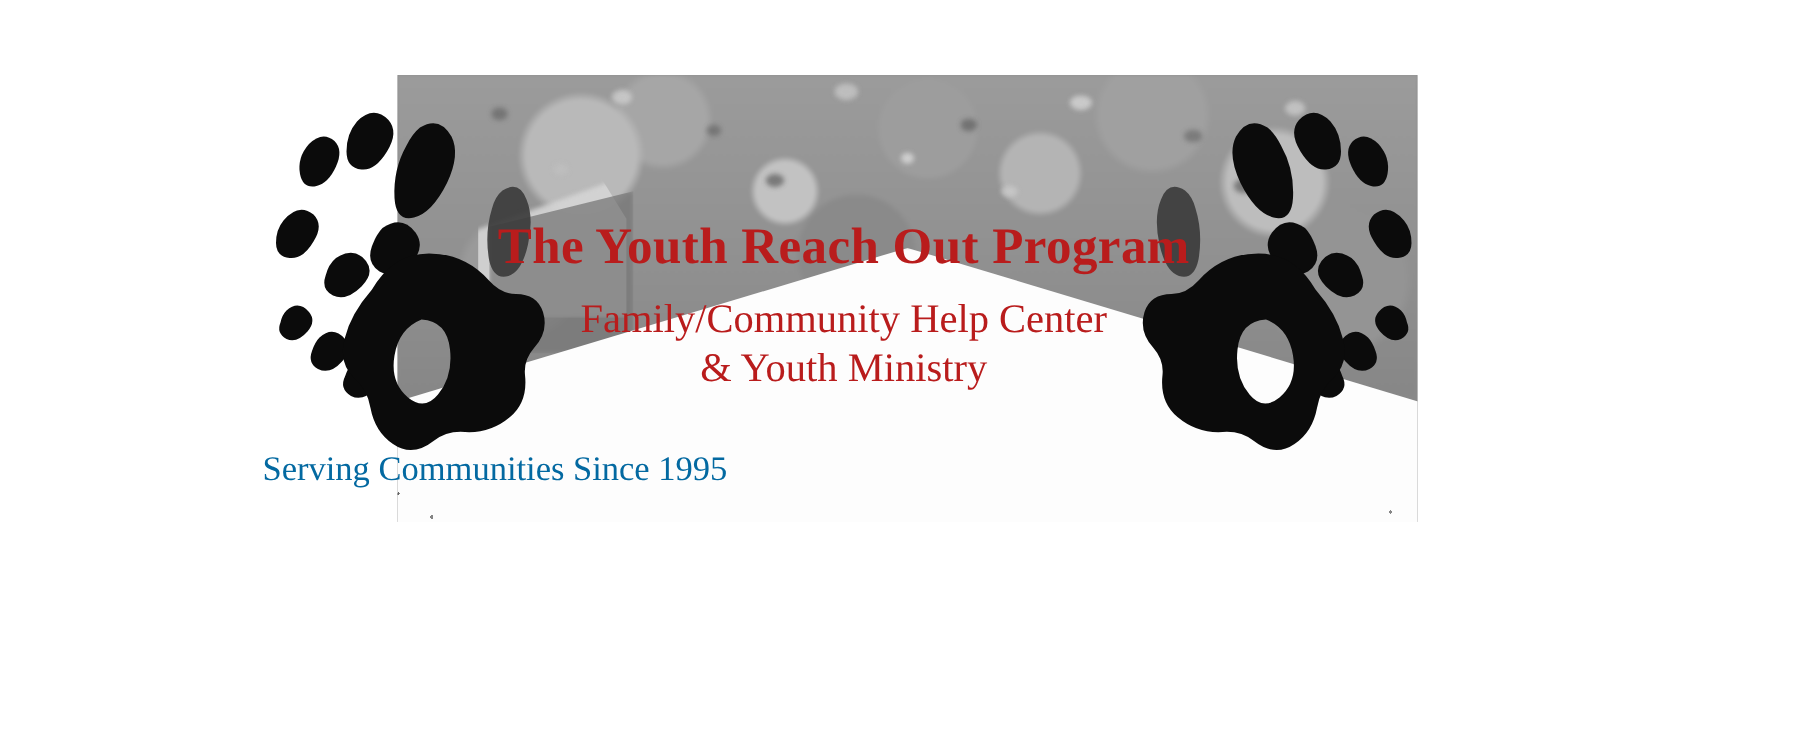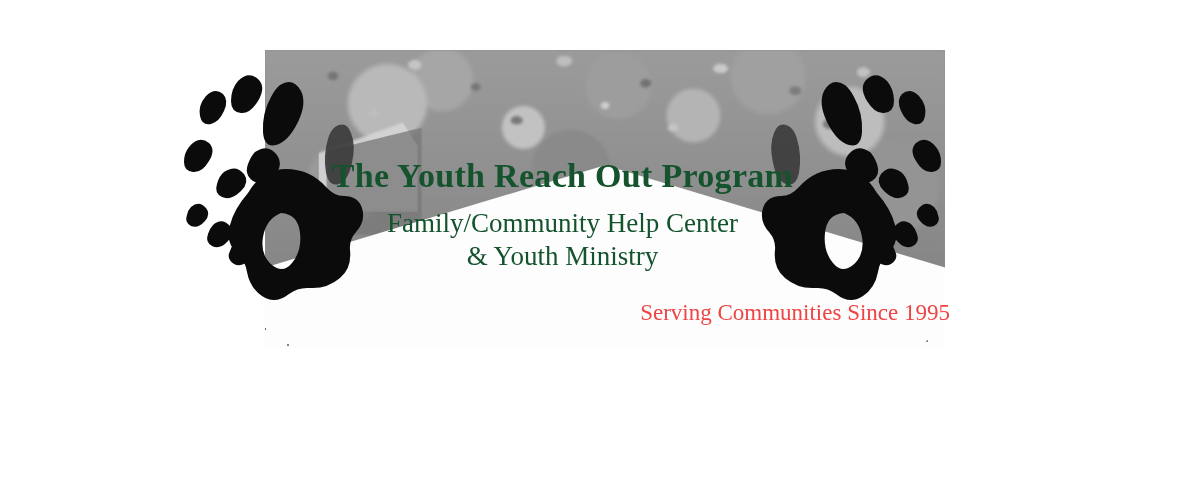--- a/index.html
+++ b/index.html
@@ -136,47 +136,47 @@
   
   .hand { position: absolute; top: 0; width: 210px; height: 270px; }
   .hand-left  { left: 0px; }
   .hand-right { right: 0px; transform: scaleX(-1); }
   .hand svg   { display: block; width: 100%; height: 100%; }
 
   
   #titleblock {
     position: absolute;
     left: 0;
-    top: 116px;
+    top: 105px;
     width: 775px;
     text-align: center;
-    color: #14532d;
+    color: #b91c1c;
   }
   #title {
     font-size: 34px;
     font-weight: bold;
     letter-spacing: .3px;
     line-height: 1.0;
     white-space: nowrap;
   }
   .subtitle {
     font-size: 27px;
     font-weight: normal;
     line-height: 1.22;
     white-space: nowrap;
   }
   #sub1 { margin-top: 14px; }
   #tagline {
     position: absolute;
     left: 0;
     top: 257px;
     width: 775px;
-    text-align: right;
+    text-align: left;
     font-size: 23px;
-    color: #ef4444;
+    color: #0369a1;
     white-space: nowrap;
     font-family: Liberation Serif, serif;
   }
 </style>
 </head>
 <body>
 
 <div id="page">
 
   <div id="banner">

